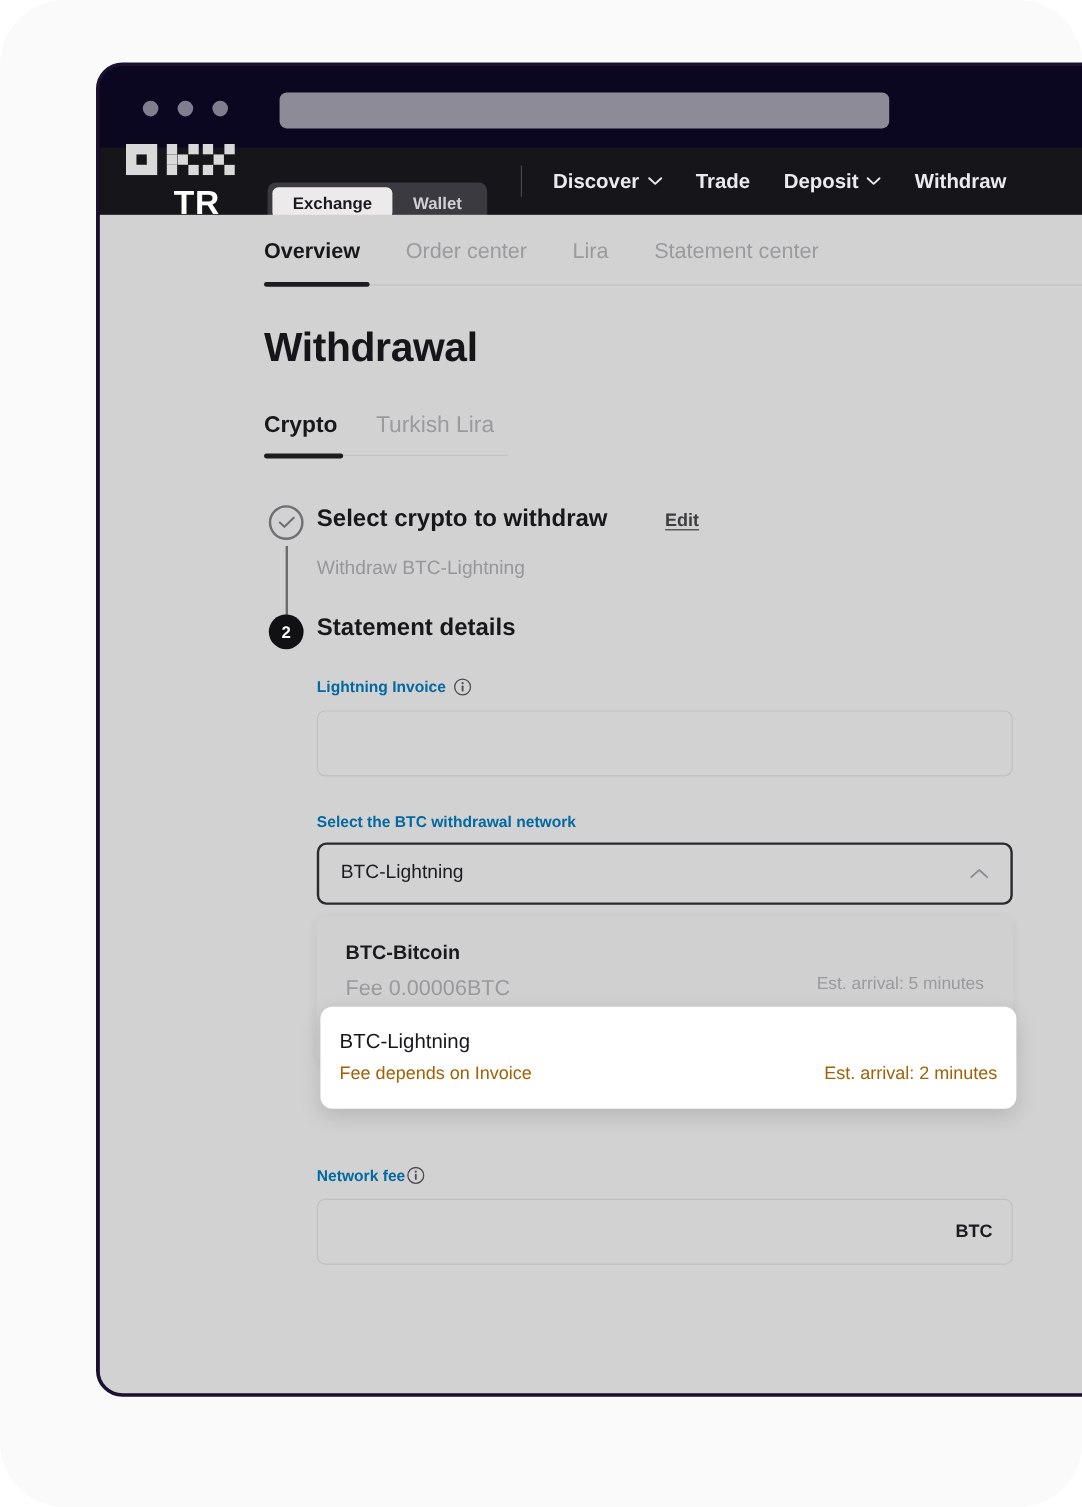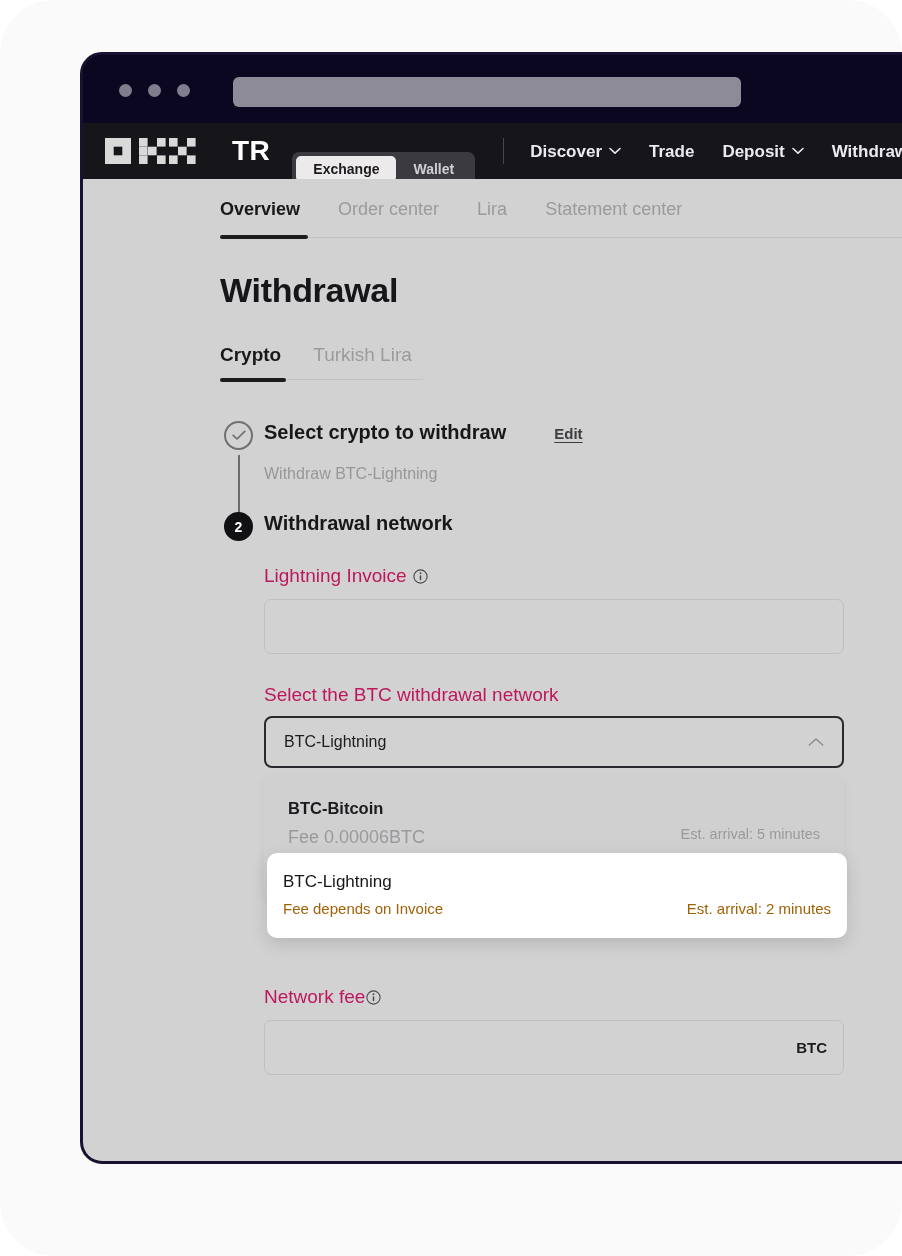--- a/index.html
+++ b/index.html
@@ -75,21 +75,21 @@
     display: flex;
     align-items: center;
     padding-left: 22px;
     box-sizing: border-box;
     white-space: nowrap;
   }
   .logo {
     display: flex;
     align-items: center;
     gap: 9px;
-    margin-right: 22px;
+    flex-direction: column;
   }
   .logo-mark { display:block; }
   .logo-text {
     color: #ffffff;
     font-size: 28px;
     font-weight: 700;
     letter-spacing: 0.5px;
     line-height: 1;
   }
   .seg-toggle {
@@ -306,23 +306,23 @@
   
   .field {
     margin-left: 44px;
     margin-top: 30px;
     width: 580px;
   }
   .field-label {
     display: flex;
     align-items: center;
     gap: 6px;
-    font-size: 19px;
-    font-weight: 400;
-    color: #be185d;
+    font-size: 13px;
+    font-weight: 700;
+    color: #0369a1;
     margin-bottom: 12px;
   }
   .field-label.tight { gap: 1px; }
   .info-icon { display:block; }
   .text-input {
     width: 100%;
     height: 55px;
     border: 1px solid #c0c0c0;
     border-radius: 7px;
     background: transparent;
@@ -529,21 +529,21 @@
             <div class="step-title-row">
               <span class="step-title">Select crypto to withdraw</span>
               <a class="edit-link">Edit</a>
             </div>
             <div class="step-sub">Withdraw BTC-Lightning</div>
           </div>
 
           <div class="step step2">
             <span class="step-badge badge-current">2</span>
             <div class="step-title-row">
-              <span class="step-title">Withdrawal network</span>
+              <span class="step-title">Statement details</span>
             </div>
           </div>
         </div>
 
         <div class="field">
           <div class="field-label">
             <span>Lightning Invoice</span>
             <svg class="info-icon" width="15" height="15" viewBox="0 0 15 15">
               <circle cx="7.5" cy="7.5" r="6.6" fill="none" stroke="#4a4a50" stroke-width="1.1"></circle>
               <circle cx="7.5" cy="4.3" r="0.95" fill="#4a4a50"></circle>

